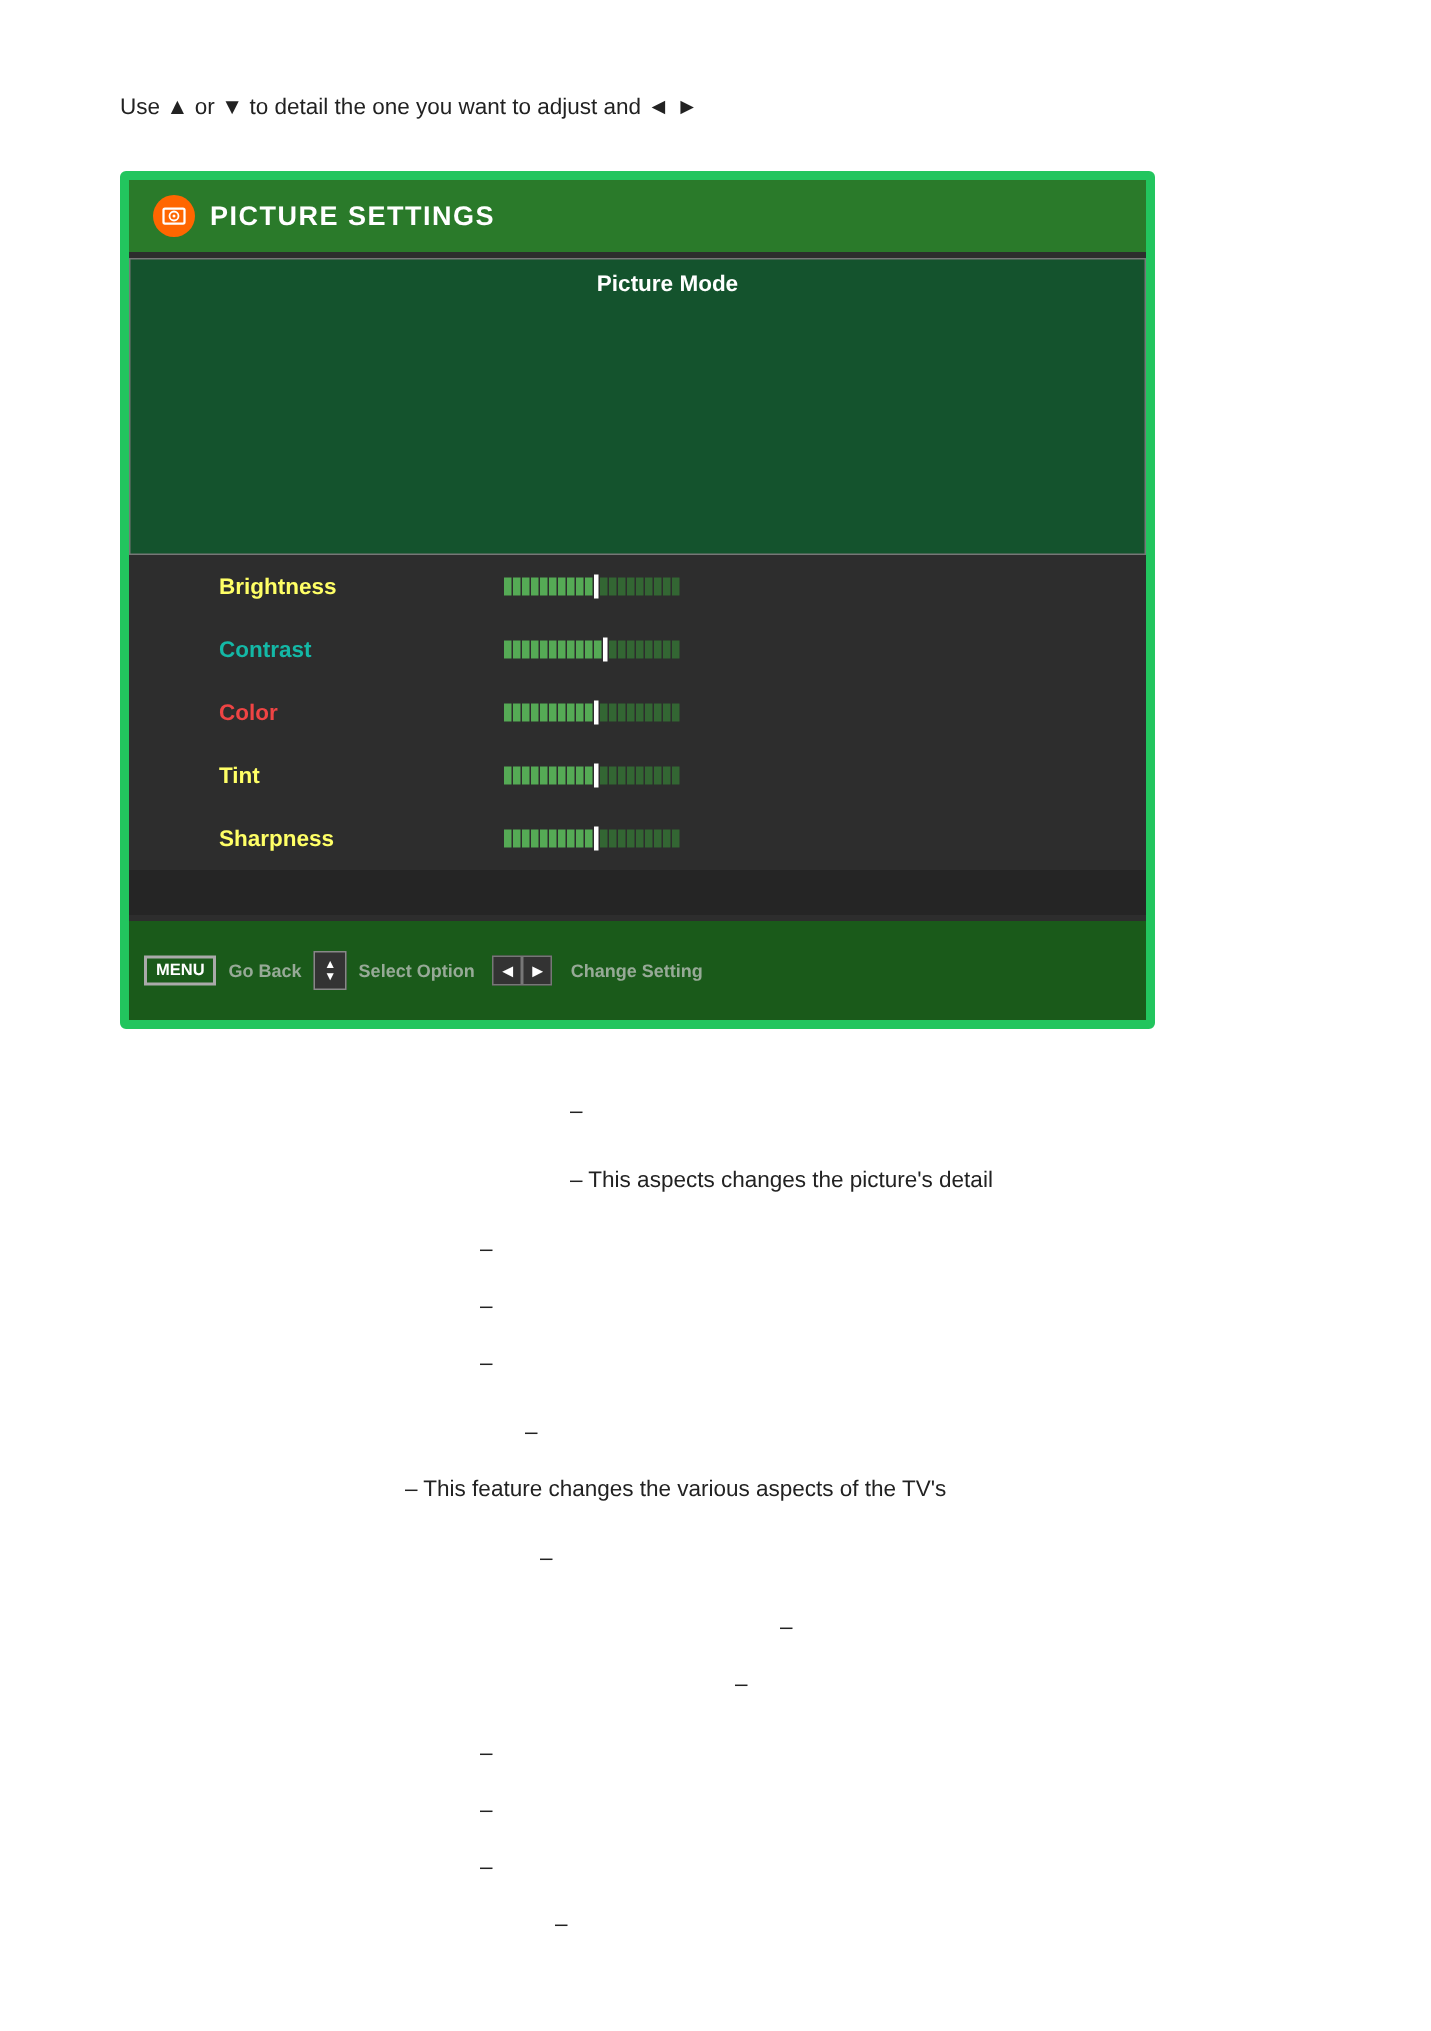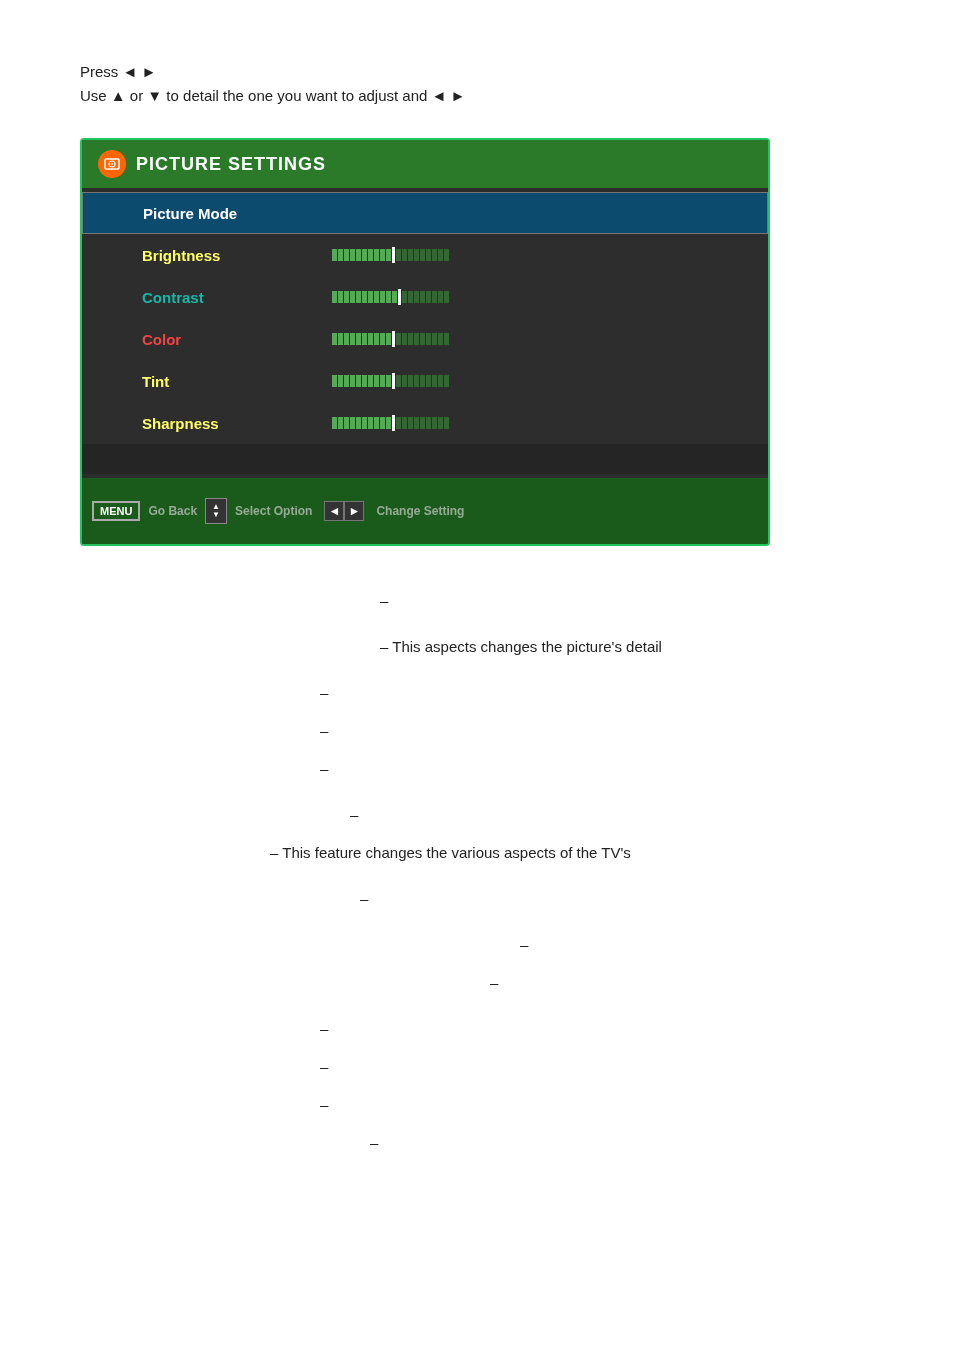--- a/index.html
+++ b/index.html
@@ -24,21 +24,21 @@
     }
     .instructions p {
       font-size: 15px;
       color: #222;
     }
 
     
     .tv-screen {
       width: 690px;
       background: #1a1a1a;
-      border: 2px solid #22c55e;
+      border: 6px solid #22c55e;
       border-radius: 4px;
       margin-bottom: 40px;
       overflow: hidden;
     }
 
     .tv-header {
       background: #2a7a2a;
       padding: 10px 16px;
       display: flex;
       align-items: center;
@@ -71,22 +71,23 @@
     }
 
     .menu-row {
       display: flex;
       align-items: center;
       padding: 8px 20px 8px 60px;
       min-height: 42px;
     }
 
     .menu-row.picture-mode {
-      background: #0c4a6e;
+      background: #14532d;
       border: 1px solid #777;
+      flex-direction: column;
     }
 
     .menu-label {
       flex: 0 0 180px;
       font-size: 15px;
       font-weight: bold;
     }
 
     .label-white { color: #ffffff; }
     .label-yellow { color: #ffff66; }
@@ -213,25 +214,20 @@
     .spacer { height: 16px; }
     .small-spacer { height: 8px; }
   </style>
 </head>
 <body>
 
 <div class="page-container">
 
   <div class="instructions">
     <p>
-      <span>Press</span>
-      <span> ◄ </span>
-      <span>►</span>
-    </p>
-    <p>
       <span>Use ▲ or ▼ to detail the one you want to adjust and ◄</span>
       <span> ►</span>
     </p>
   </div>
 
   <div class="tv-screen">
 
     <div class="tv-header">
       <div class="tv-header-icon">
         <svg width="18" height="18" viewBox="0 0 18 18">

